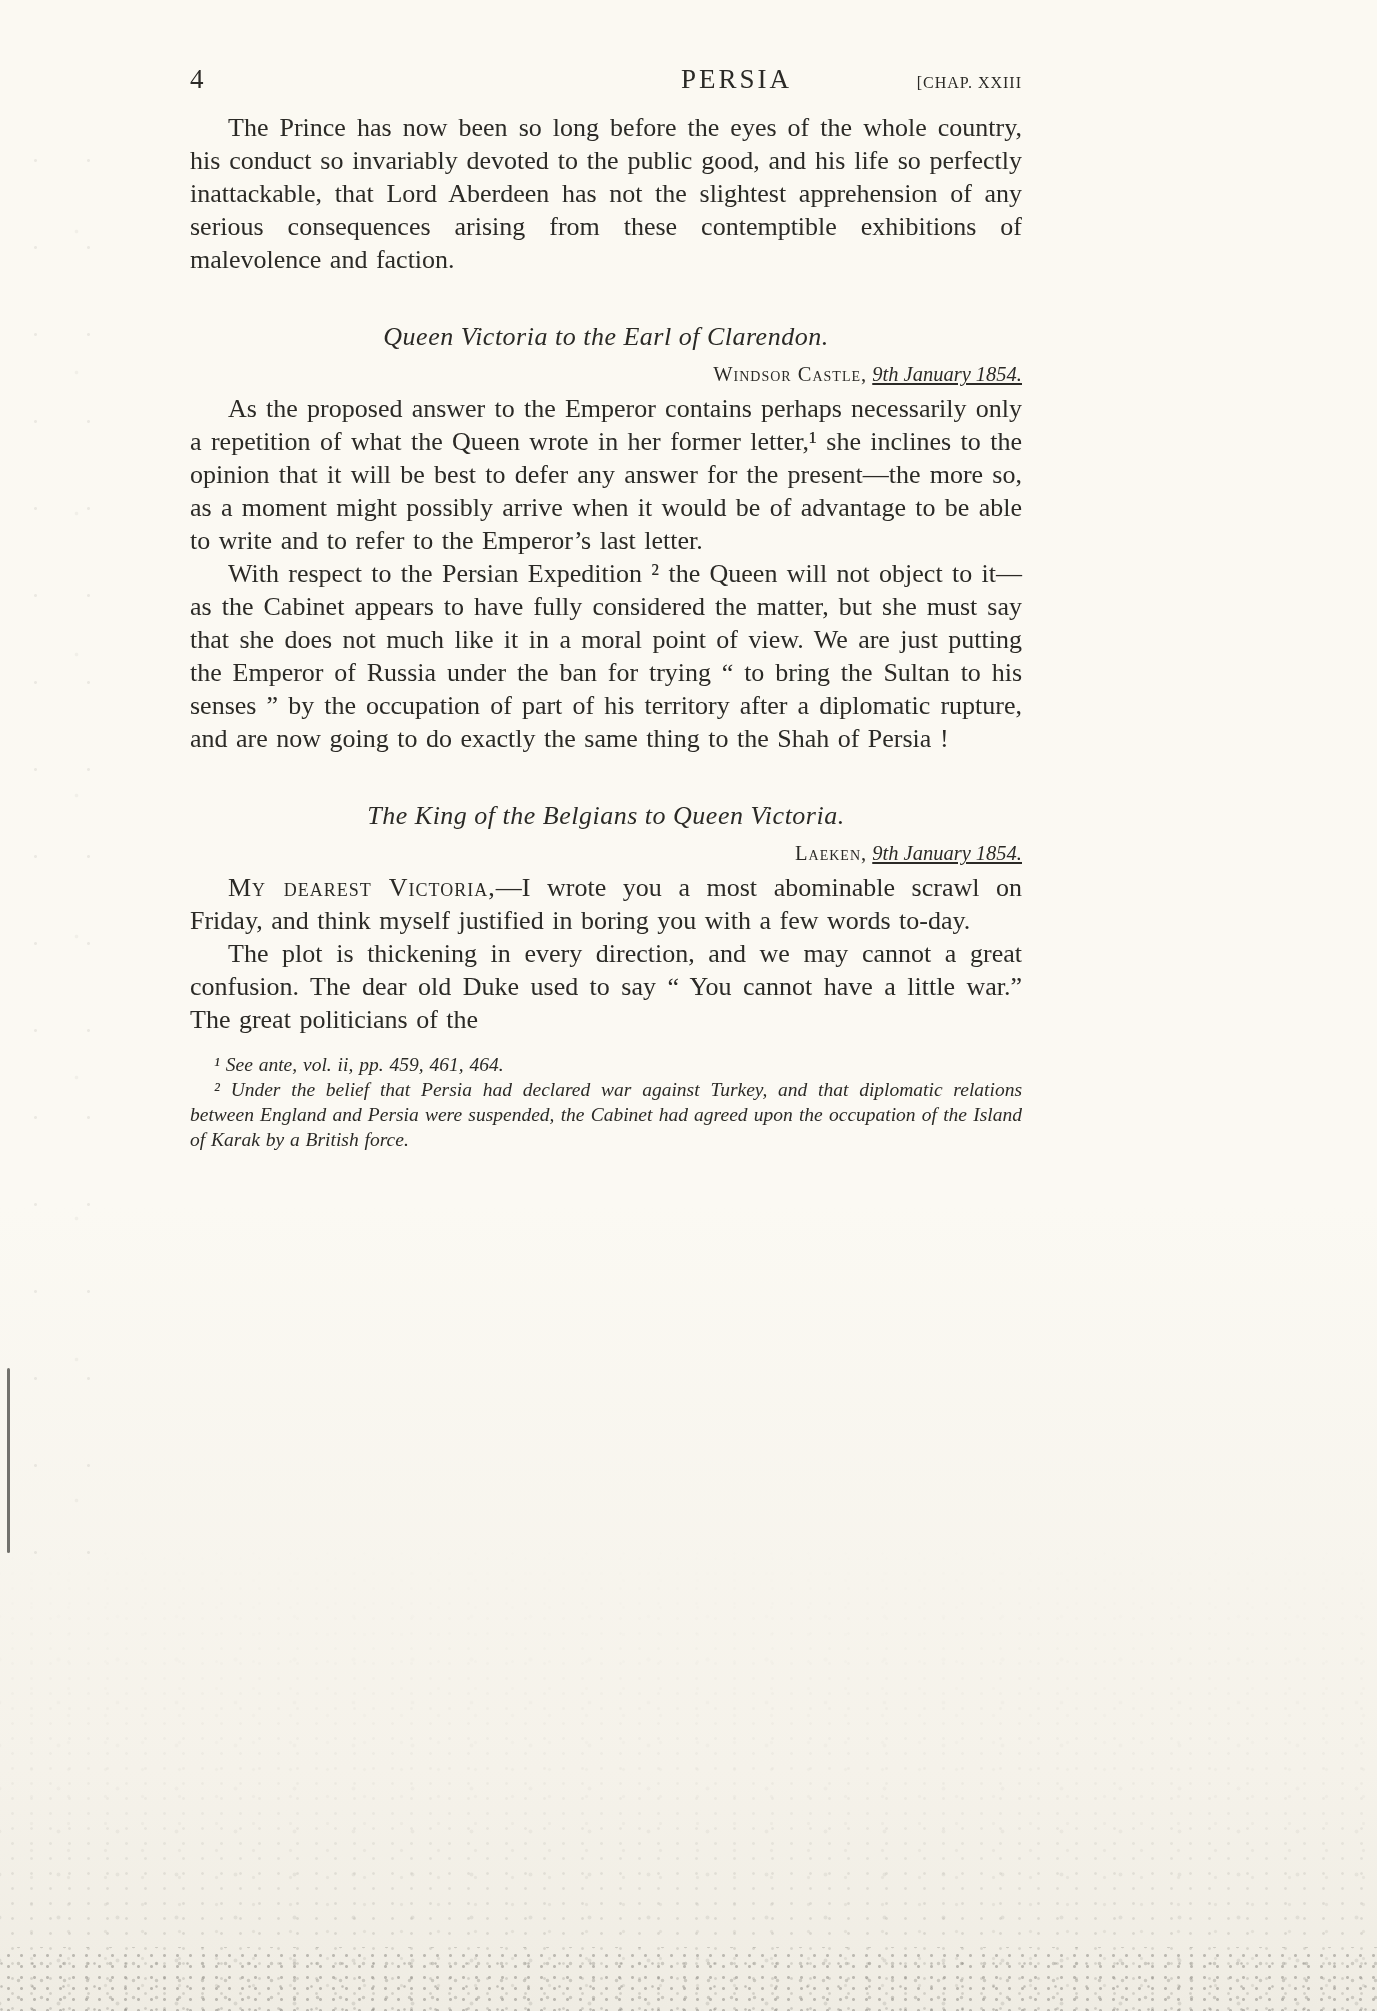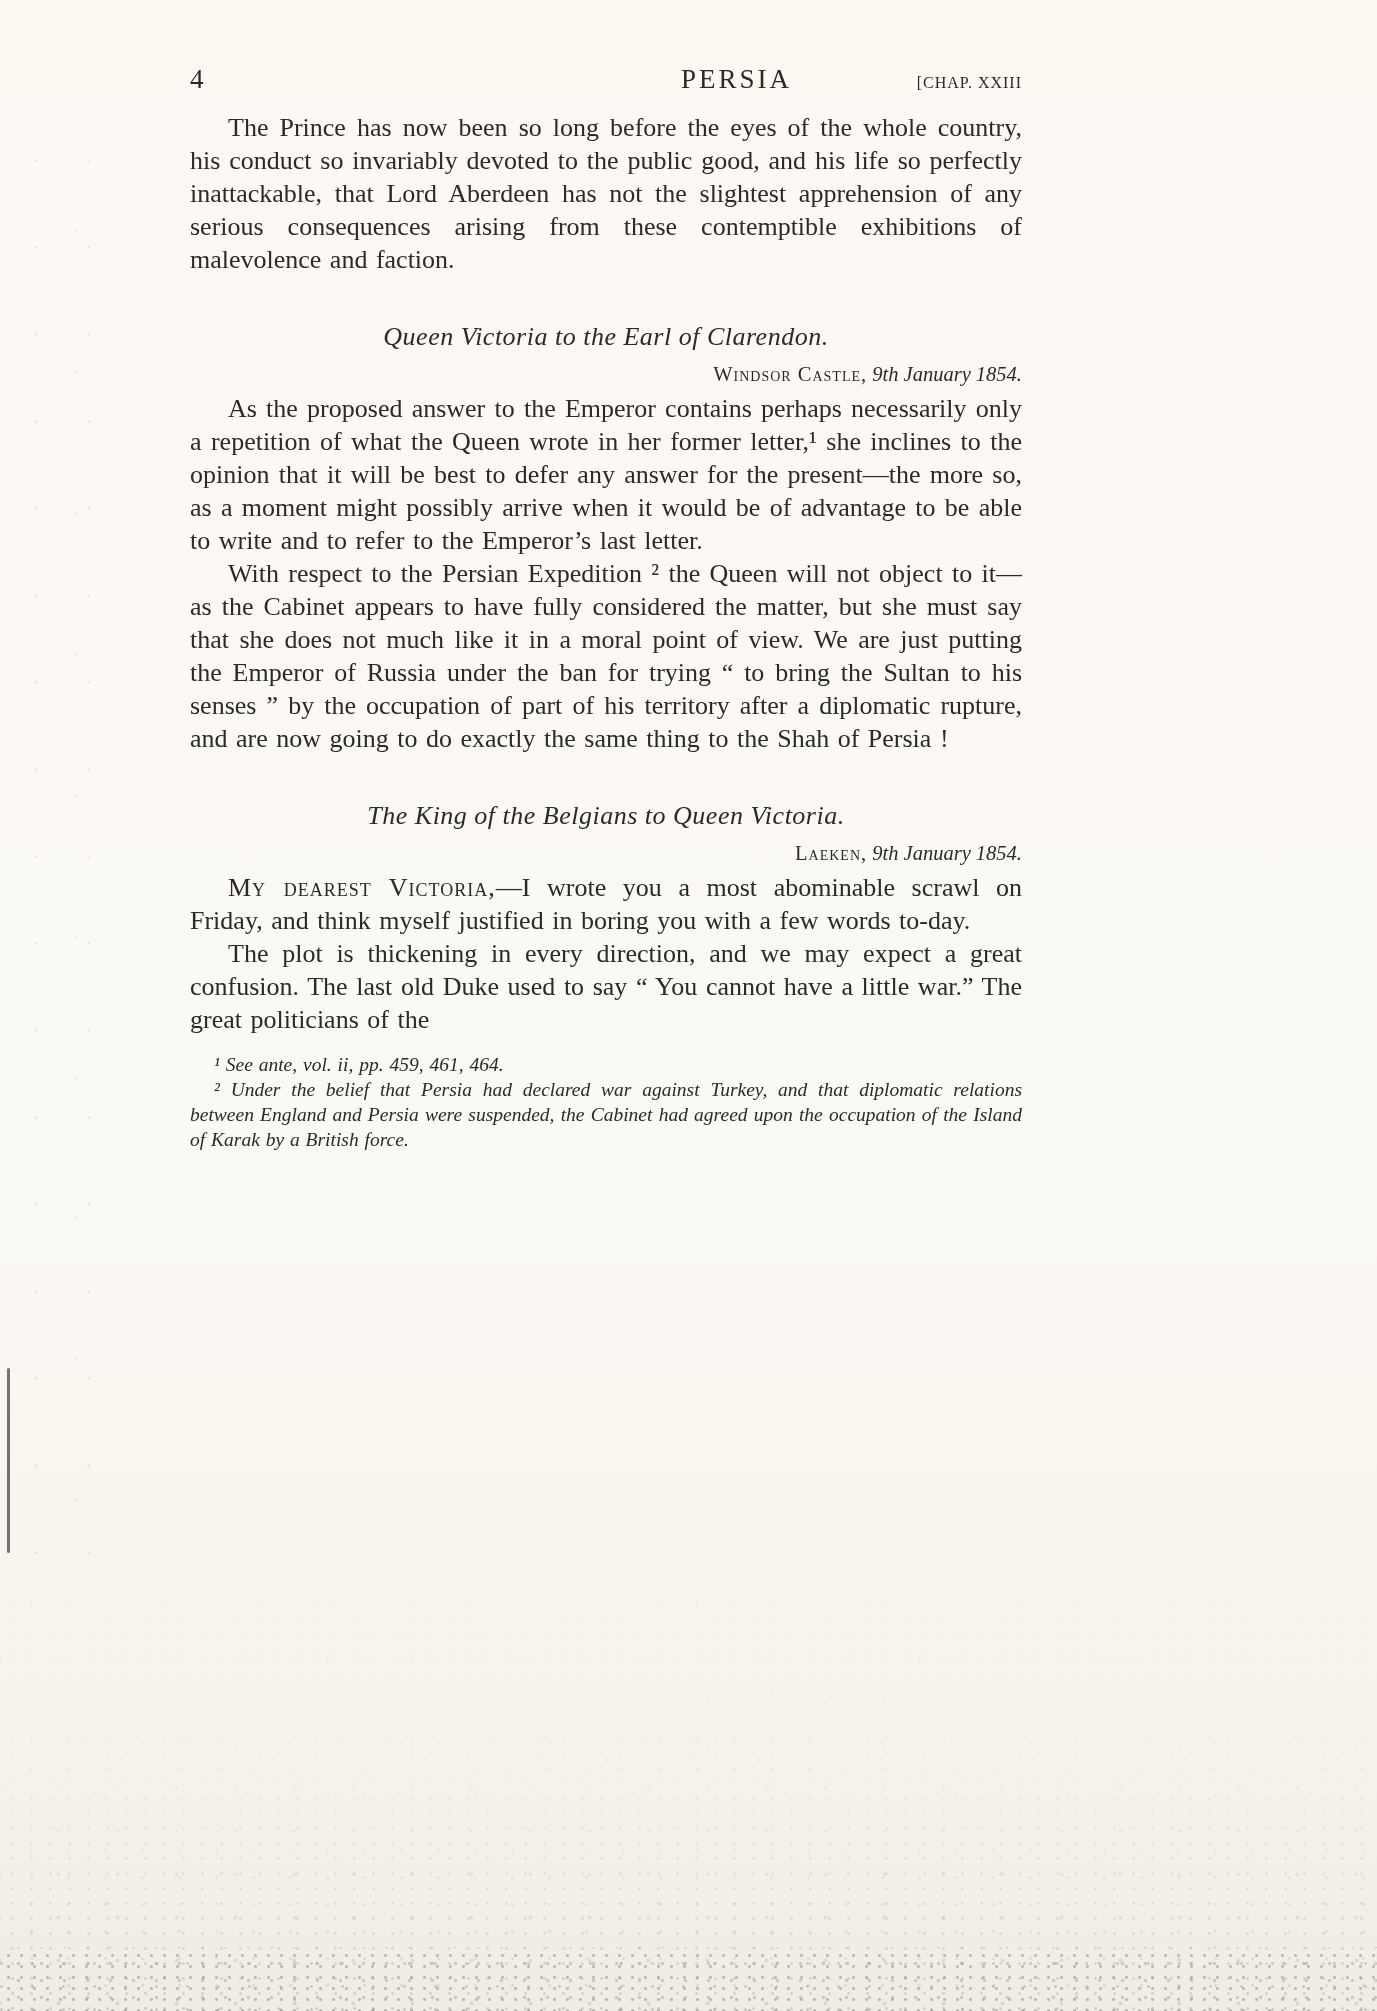--- a/index.html
+++ b/index.html
@@ -49,21 +49,21 @@
     margin-bottom:8px;
     letter-spacing:0.5px;
   }
   .dateline {
     text-align:right;
     font-size:20.5px;
     line-height:28px;
     margin-bottom:4px;
   }
   .dateline .place { font-variant:small-caps; letter-spacing:1px;text-align:center; }
-  .dateline .date { font-style:italic; }
+  .dateline .date { font-style:italic;text-decoration:underline; }
 
   .salutation { font-variant:small-caps; letter-spacing:1px; }
 
   .footnotes { margin-top:16px;font-style:italic; }
   .footnotes p {
     font-size:19.5px;
     line-height:25px;
     text-align:justify;
     text-indent:24px;
     word-spacing:1px;
@@ -140,21 +140,21 @@
       <p class="body-par">With respect to the Persian Expedition ² the Queen will not object to it—as the Cabinet appears to have fully considered the matter, but she must say that she does not much like it in a moral point of view.  We are just putting the Emperor of Russia under the ban for trying “ to bring the Sultan to his senses ” by the occupation of part of his territory after a diplomatic rupture, and are now going to do exactly the same thing to the Shah of Persia !</p>
     </section>
 
     <section class="letter">
       <h2 class="letter-heading">The King of the Belgians to Queen Victoria.</h2>
       <p class="dateline">
         <span class="place">Laeken,</span>
         <span class="date">9th January 1854.</span>
       </p>
       <p class="body-par"><span class="salutation">My dearest Victoria,</span><span>—I wrote you a most abominable scrawl on Friday, and think myself justified in boring you with a few words to-day.</span></p>
-      <p class="body-par">The plot is thickening in every direction, and we may expect a great confusion.  The last old Duke used to say “ You cannot have a little war.”   The great politicians of the</p>
+      <p class="body-par">The plot is thickening in every direction, and we may cannot a great confusion.  The dear old Duke used to say “ You cannot have a little war.”   The great politicians of the</p>
     </section>
 
     <footer class="footnotes">
       <p>¹ See ante, vol. ii, pp. 459, 461, 464.</p>
       <p>² Under the belief that Persia had declared war against Turkey, and that diplomatic relations between England and Persia were suspended, the Cabinet had agreed upon the occupation of the Island of Karak by a British force.</p>
     </footer>
 
   </div>
 
   <div class="spine-mark"></div>

